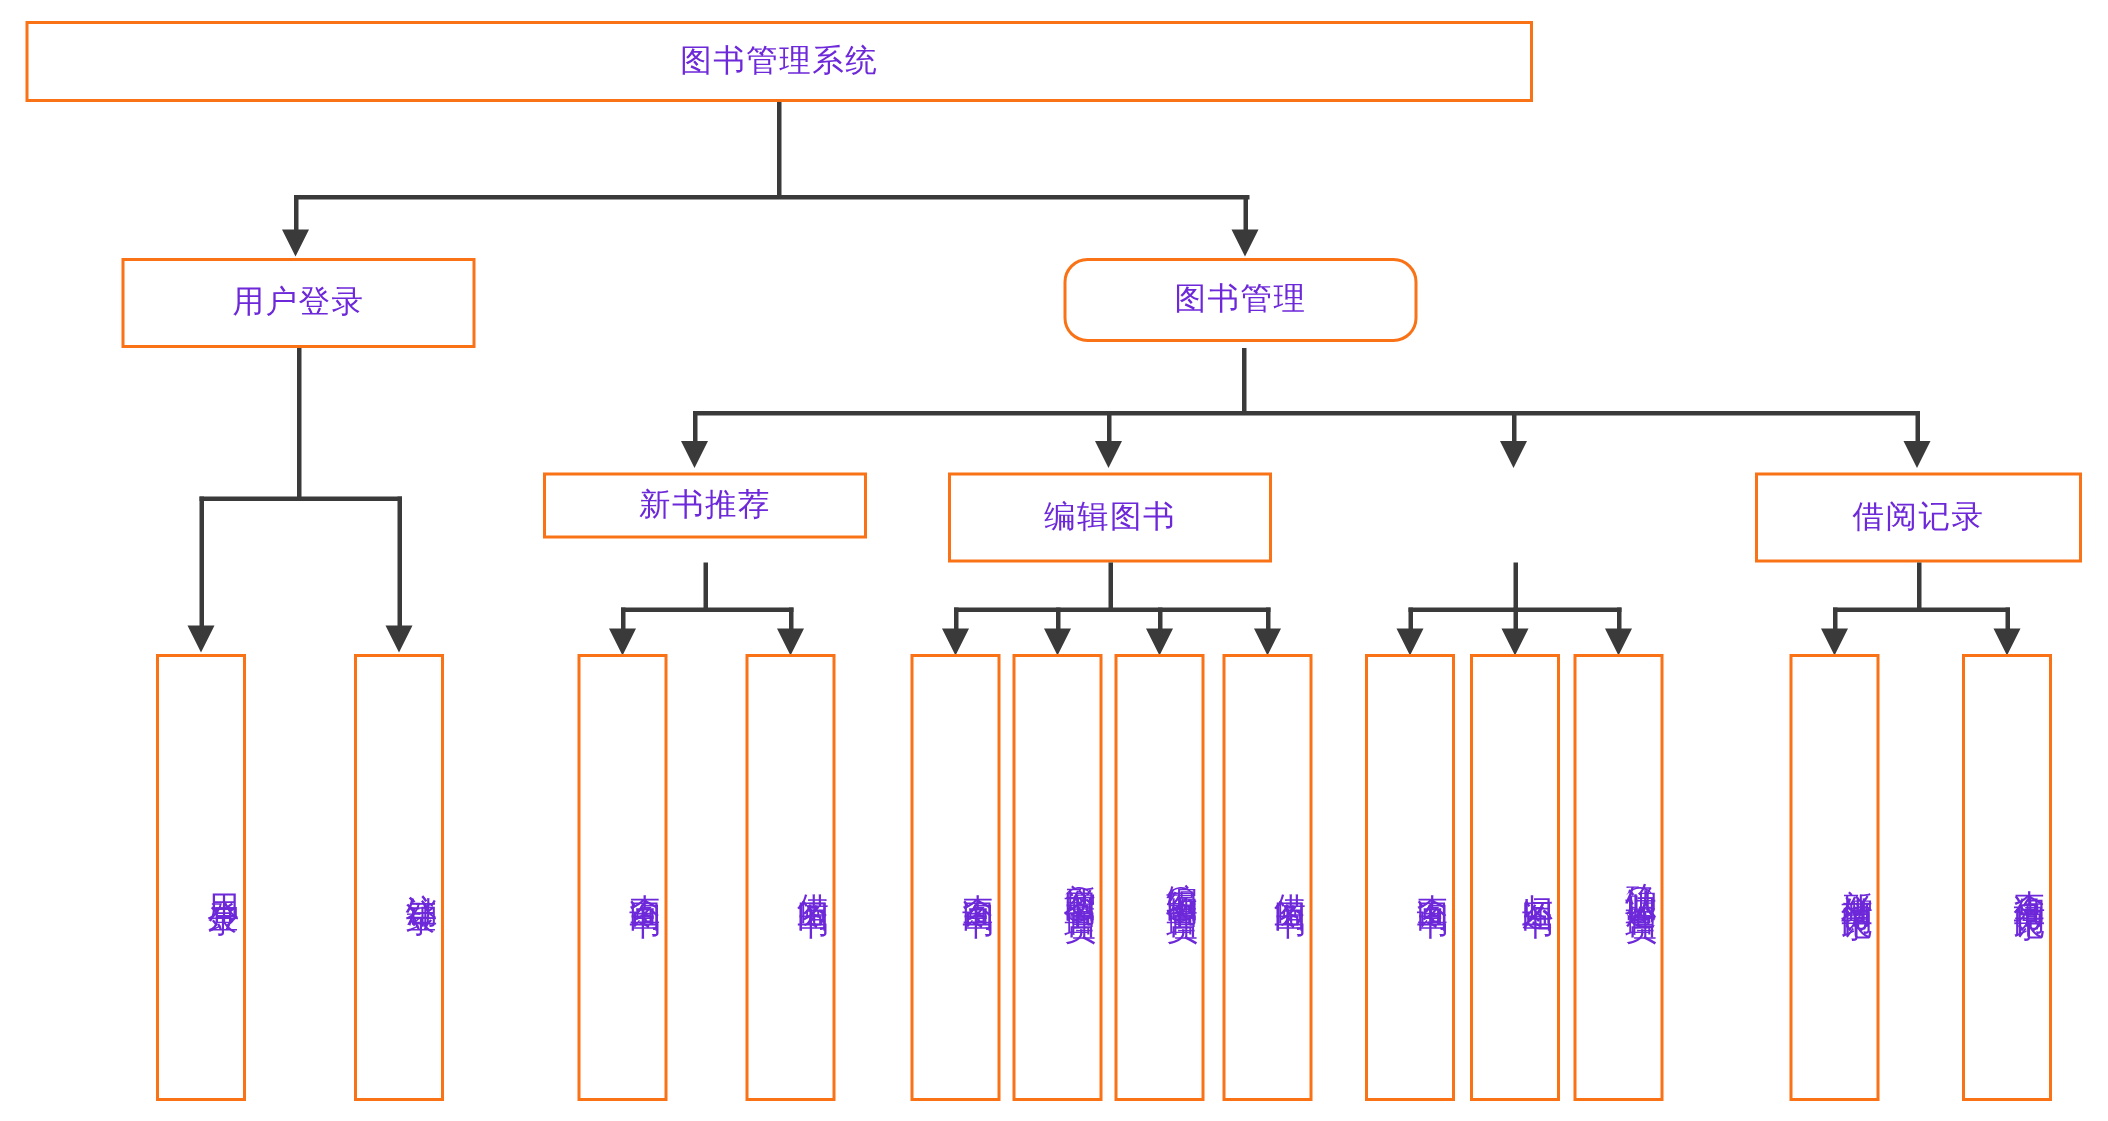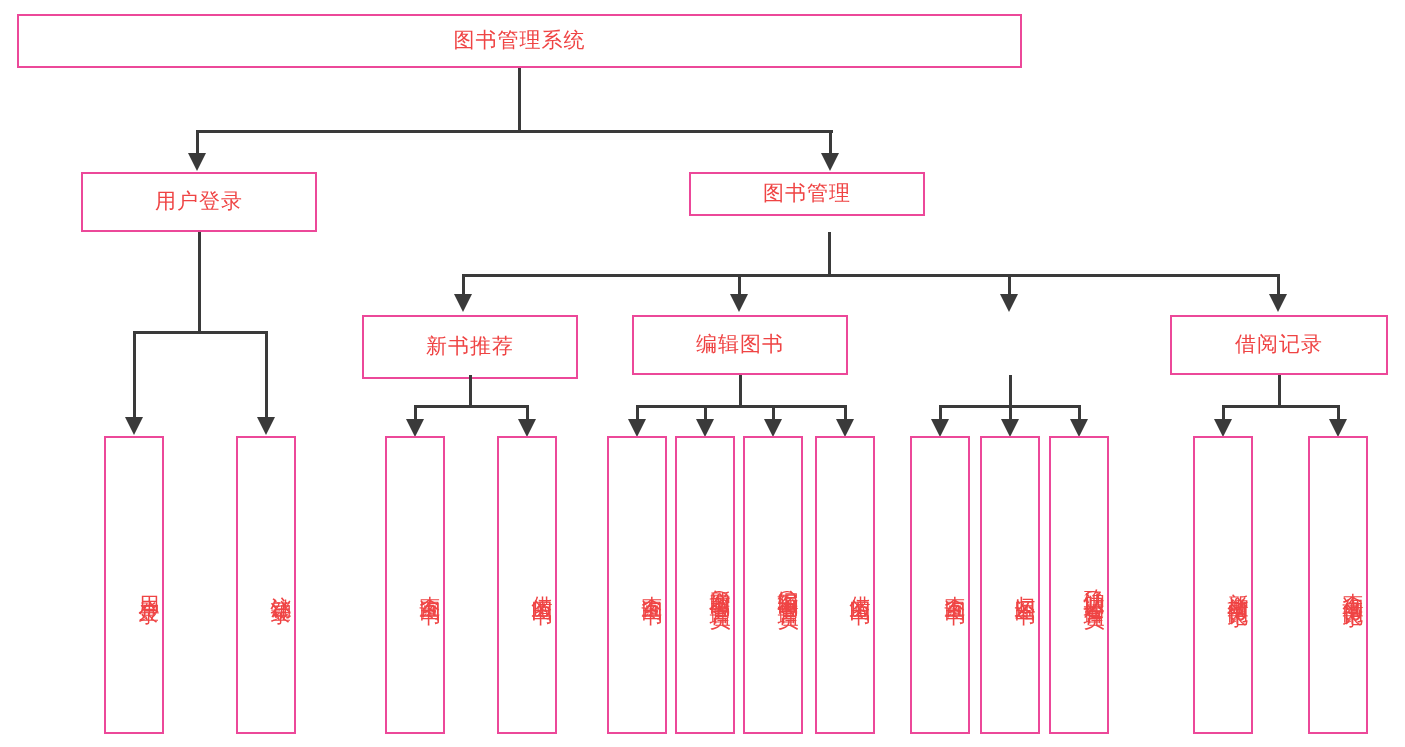--- a/index.html
+++ b/index.html
@@ -13,26 +13,26 @@
   #canvas {
     position: relative;
     width: 1405px;
     height: 747px;
     background: #ffffff;
     overflow: hidden;
   }
   .node {
     position: absolute;
     box-sizing: border-box;
-    border: 2px solid #ec4899;
+    border: 2px solid #f97316;
     background: #ffffff;
     display: flex;
     align-items: center;
     justify-content: center;
-    color: #ef4444;
+    color: #6d28d9;
   }
   .node.horiz {
     font-size: 21px;
     letter-spacing: 1px;
     line-height: 1.2;
   }
   .node.vert {
     writing-mode: vertical-rl;
     text-orientation: upright;
     font-size: 21px;
@@ -85,21 +85,21 @@
 
   <div class="edge v" style="left:196px; top:130px; width:3px; height:25px;"></div>
   <div class="arrow" style="left:188px; top:153px;"></div>
 
   <div class="edge v" style="left:829px; top:130px; width:3px; height:25px;"></div>
   <div class="arrow" style="left:821px; top:153px;"></div>
 
   <div class="node horiz" style="left:81px; top:172px; width:236px; height:60px;">
     <span>用户登录</span>
   </div>
-  <div class="node horiz" style="left:689px; top:172px; width:236px; height:44px;">
+  <div class="node horiz" style="left:709px; top:172px; width:236px; height:56px;border-radius:16px;">
     <span>图书管理</span>
   </div>
 
   <div class="edge v" style="left:198px; top:232px; width:3px; height:101px;"></div>
   <div class="edge h" style="left:133px; top:331px; width:135px; height:3px;"></div>
   <div class="edge v" style="left:133px; top:331px; width:3px; height:88px;"></div>
   <div class="arrow" style="left:125px; top:417px;"></div>
   <div class="edge v" style="left:265px; top:331px; width:3px; height:88px;"></div>
   <div class="arrow" style="left:257px; top:417px;"></div>
 
@@ -108,21 +108,21 @@
 
   <div class="edge v" style="left:462px; top:274px; width:3px; height:22px;"></div>
   <div class="arrow" style="left:454px; top:294px;"></div>
   <div class="edge v" style="left:738px; top:274px; width:3px; height:22px;"></div>
   <div class="arrow" style="left:730px; top:294px;"></div>
   <div class="edge v" style="left:1008px; top:274px; width:3px; height:22px;"></div>
   <div class="arrow" style="left:1000px; top:294px;"></div>
   <div class="edge v" style="left:1277px; top:274px; width:3px; height:22px;"></div>
   <div class="arrow" style="left:1269px; top:294px;"></div>
 
-  <div class="node horiz" style="left:362px; top:315px; width:216px; height:64px;">
+  <div class="node horiz" style="left:362px; top:315px; width:216px; height:44px;">
     <span>新书推荐</span>
   </div>
   <div class="node horiz" style="left:632px; top:315px; width:216px; height:60px;">
     <span>编辑图书</span>
   </div>
   <div class="node horiz" style="left:1170px; top:315px; width:218px; height:60px;">
     <span>借阅记录</span>
   </div>
 
   <div class="edge v" style="left:469px; top:375px; width:3px; height:32px;"></div>

